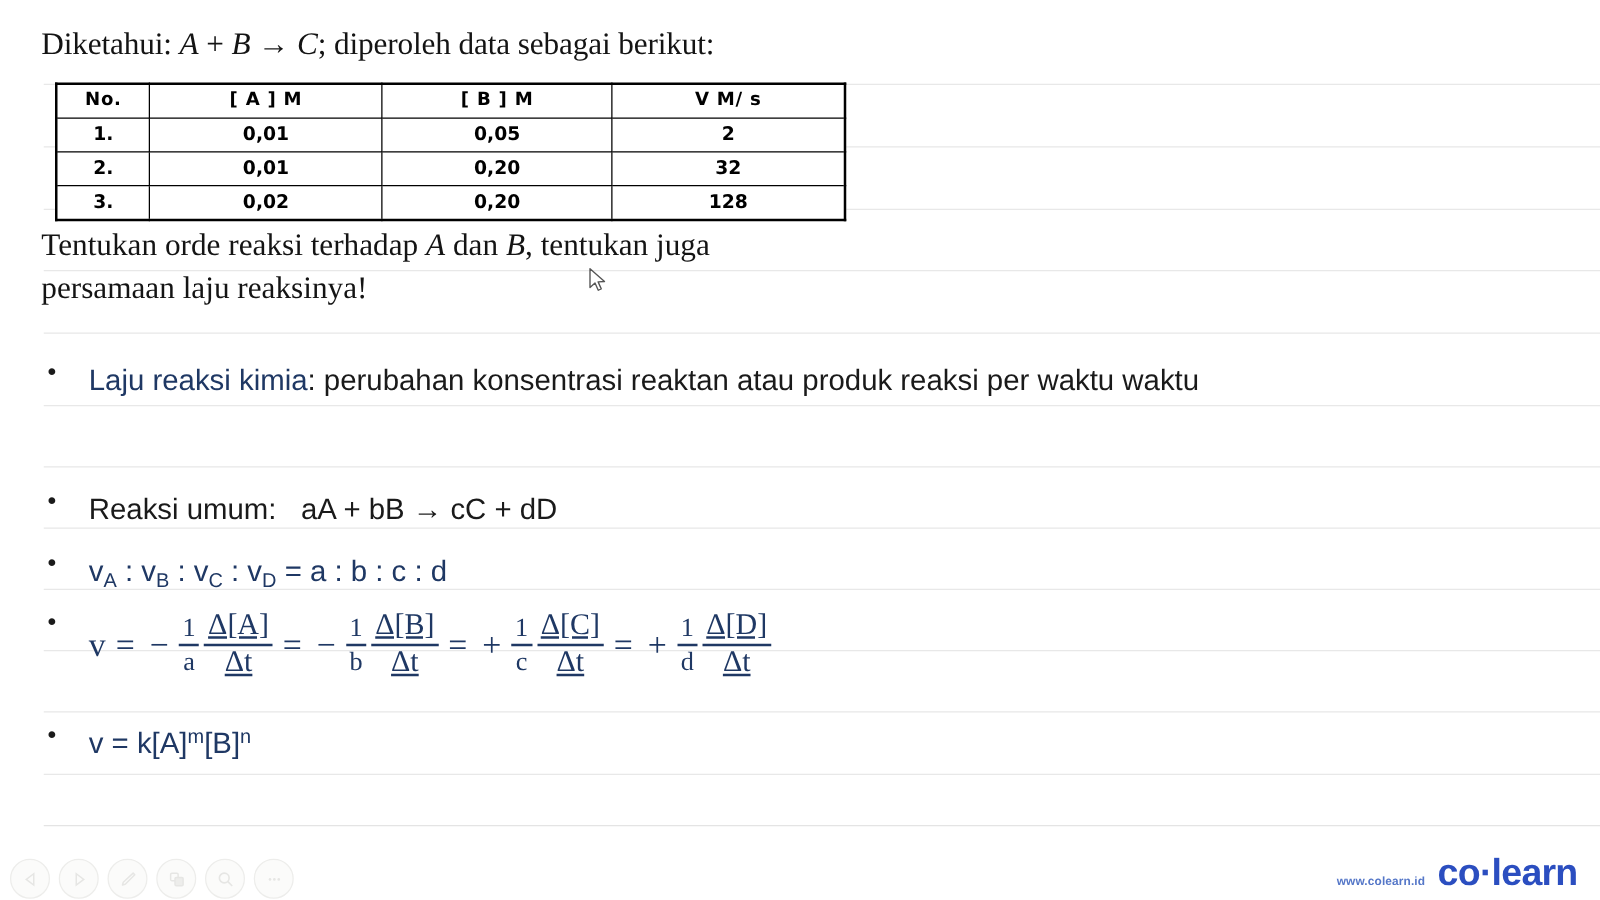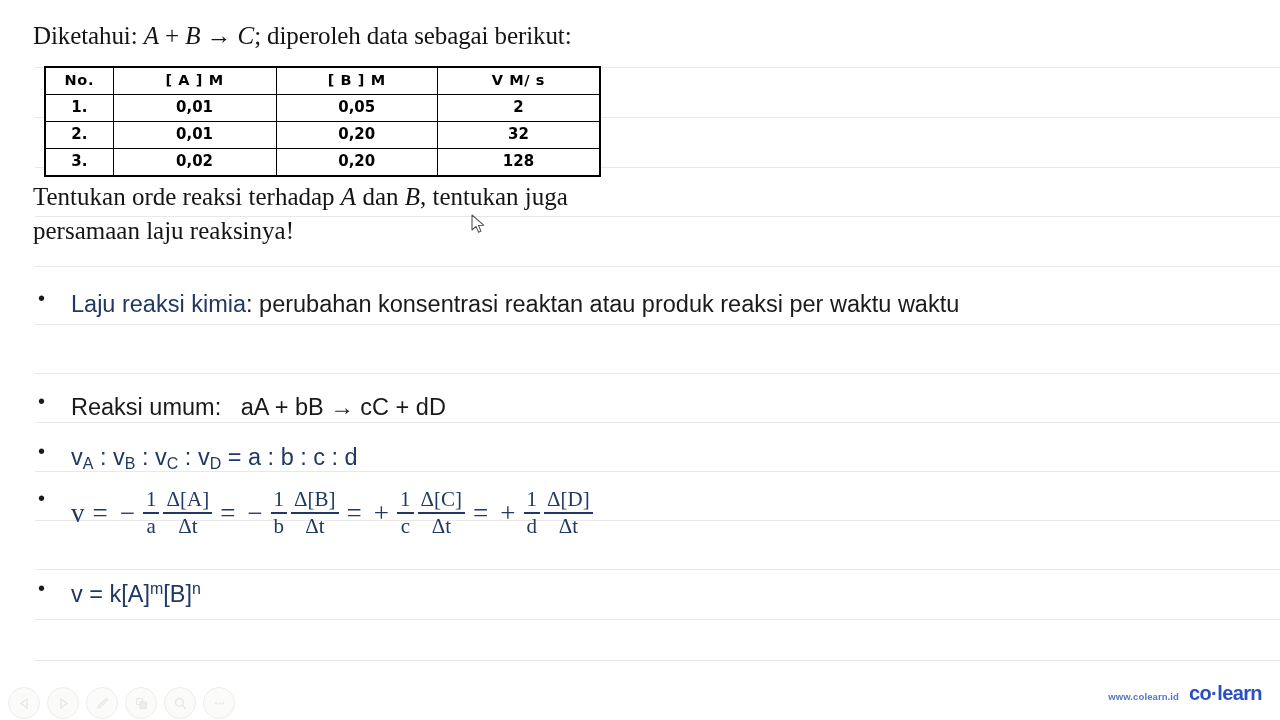--- a/index.html
+++ b/index.html
@@ -45,21 +45,21 @@
     letter-spacing: -0.1px;
   }
   .q-title .ital {
     font-style: italic;
   }
 
   table.datatable {
     position: absolute;
     left: 11px;
     top: 44px;
-    width: 557px;
+    width: 633px;
     border-collapse: collapse;
     background: #ffffff;
     border: 2px solid #000;
   }
   table.datatable td {
     border: 1.6px solid #000;
     text-align: center;
     font-family: "DejaVu Sans", sans-serif;
     font-weight: bold;
     font-size: 15px;
@@ -164,21 +164,21 @@
   }
   .frac .den {
     font-size: 21px;
     padding: 1px 3px 0 3px;
   }
   .frac .bar {
     width: 100%;
     height: 2px;
     background: #1F3864;
   }
-  .frac.wide .num, .frac.wide .den { font-size: 21px; }
+  .frac.wide .num, .frac.wide .den { font-size: 24px; text-decoration: underline; }
 
   
   .bottom-rule {
     position: absolute;
     left: 35px;
     top: 660px;
     width: 1245px;
     height: 1px;
     background: #e4e4e4;
   }
@@ -215,21 +215,21 @@
     gap: 10px;
     justify-content: space-between;
   }
   .brand-url {
     font-size: 9.5px;
     color: #5577c8;
     letter-spacing: 0.1px;
     font-weight: bold;
   }
   .brand-name {
-    font-size: 20px;
+    font-size: 30px;
     color: #2b4ec0;
     font-weight: bold;
     letter-spacing: -0.6px;
   }
 
   
   .cursor {
     position: absolute;
     left: 471px;
     top: 214px;

